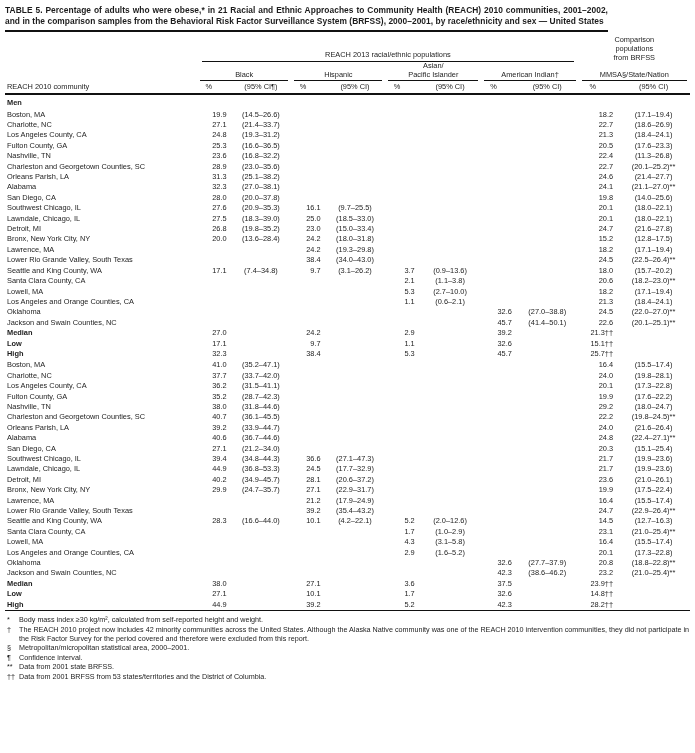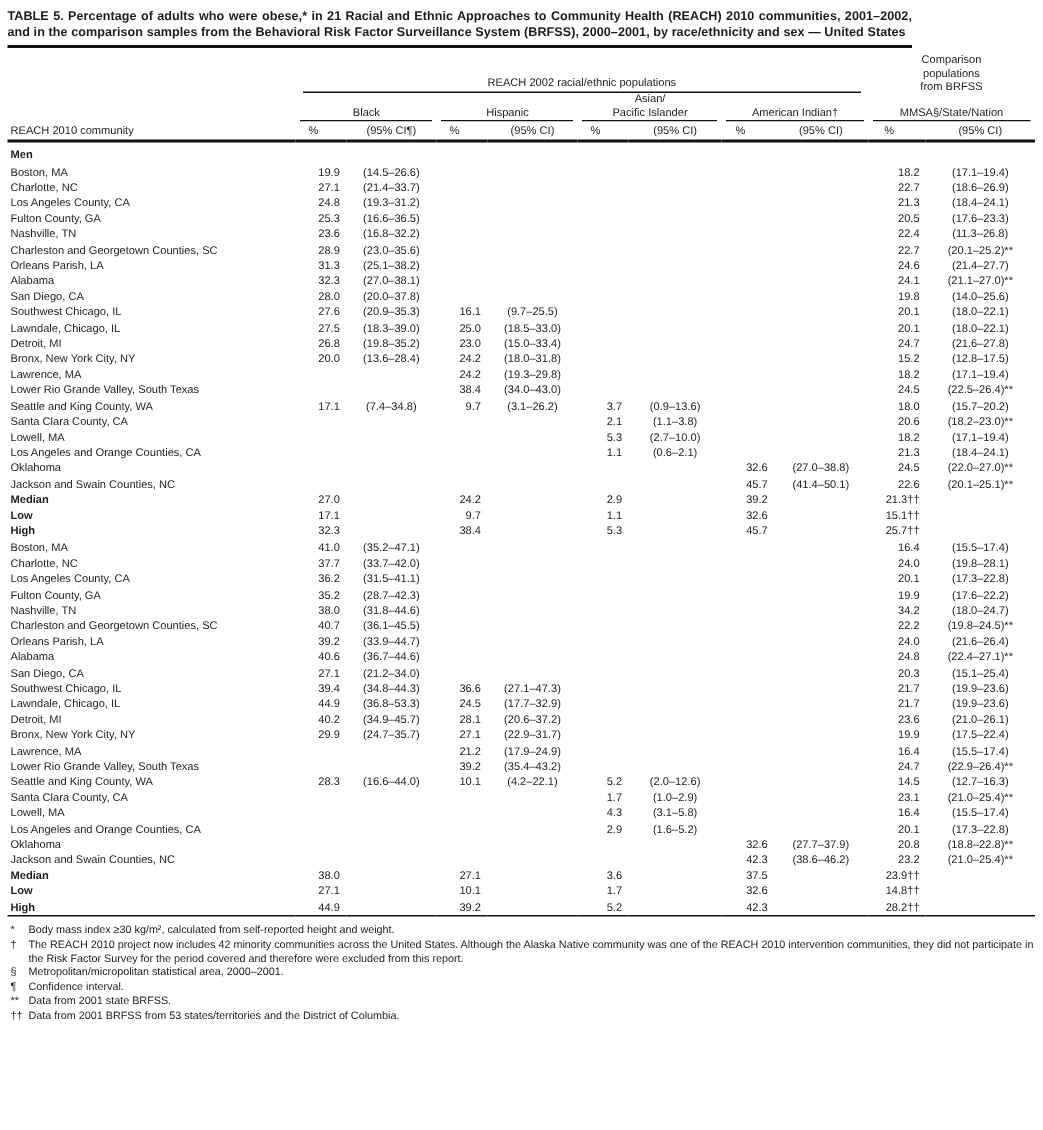--- a/index.html
+++ b/index.html
@@ -104,21 +104,21 @@
         <col style="width:62px">
       <col style="width:34px">
         <col style="width:62px">
       <col style="width:38px">
         <col style="width:72px">
     </colgroup>
     <thead>
       <tr class="h1">
         <th></th>
         <th colspan="8">
-          <span class="rule-under">REACH 2002 racial/ethnic populations</span>
+          <span class="rule-under">REACH 2013 racial/ethnic populations</span>
         </th>
         <th colspan="2" class="comp-span">Comparison
 populations
 from BRFSS</th>
       </tr>
       <tr class="h2">
         <th></th>
         <th colspan="2">
           <span class="rule-under">Black</span>
         </th>
@@ -521,21 +521,21 @@
         <tr>
           <td class="comm">Nashville, TN</td>
           <td class="pct">38.0</td>
           <td class="ci">(31.8–44.6)</td>
           <td class="pct"></td>
           <td class="ci"></td>
           <td class="pct"></td>
           <td class="ci"></td>
           <td class="pct"></td>
           <td class="ci"></td>
-          <td class="pct">34.2</td>
+          <td class="pct">29.2</td>
           <td class="ci">(18.0–24.7)</td>
         </tr>
         <tr>
           <td class="comm">Charleston and Georgetown Counties, SC</td>
           <td class="pct">40.7</td>
           <td class="ci">(36.1–45.5)</td>
           <td class="pct"></td>
           <td class="ci"></td>
           <td class="pct"></td>
           <td class="ci"></td>

